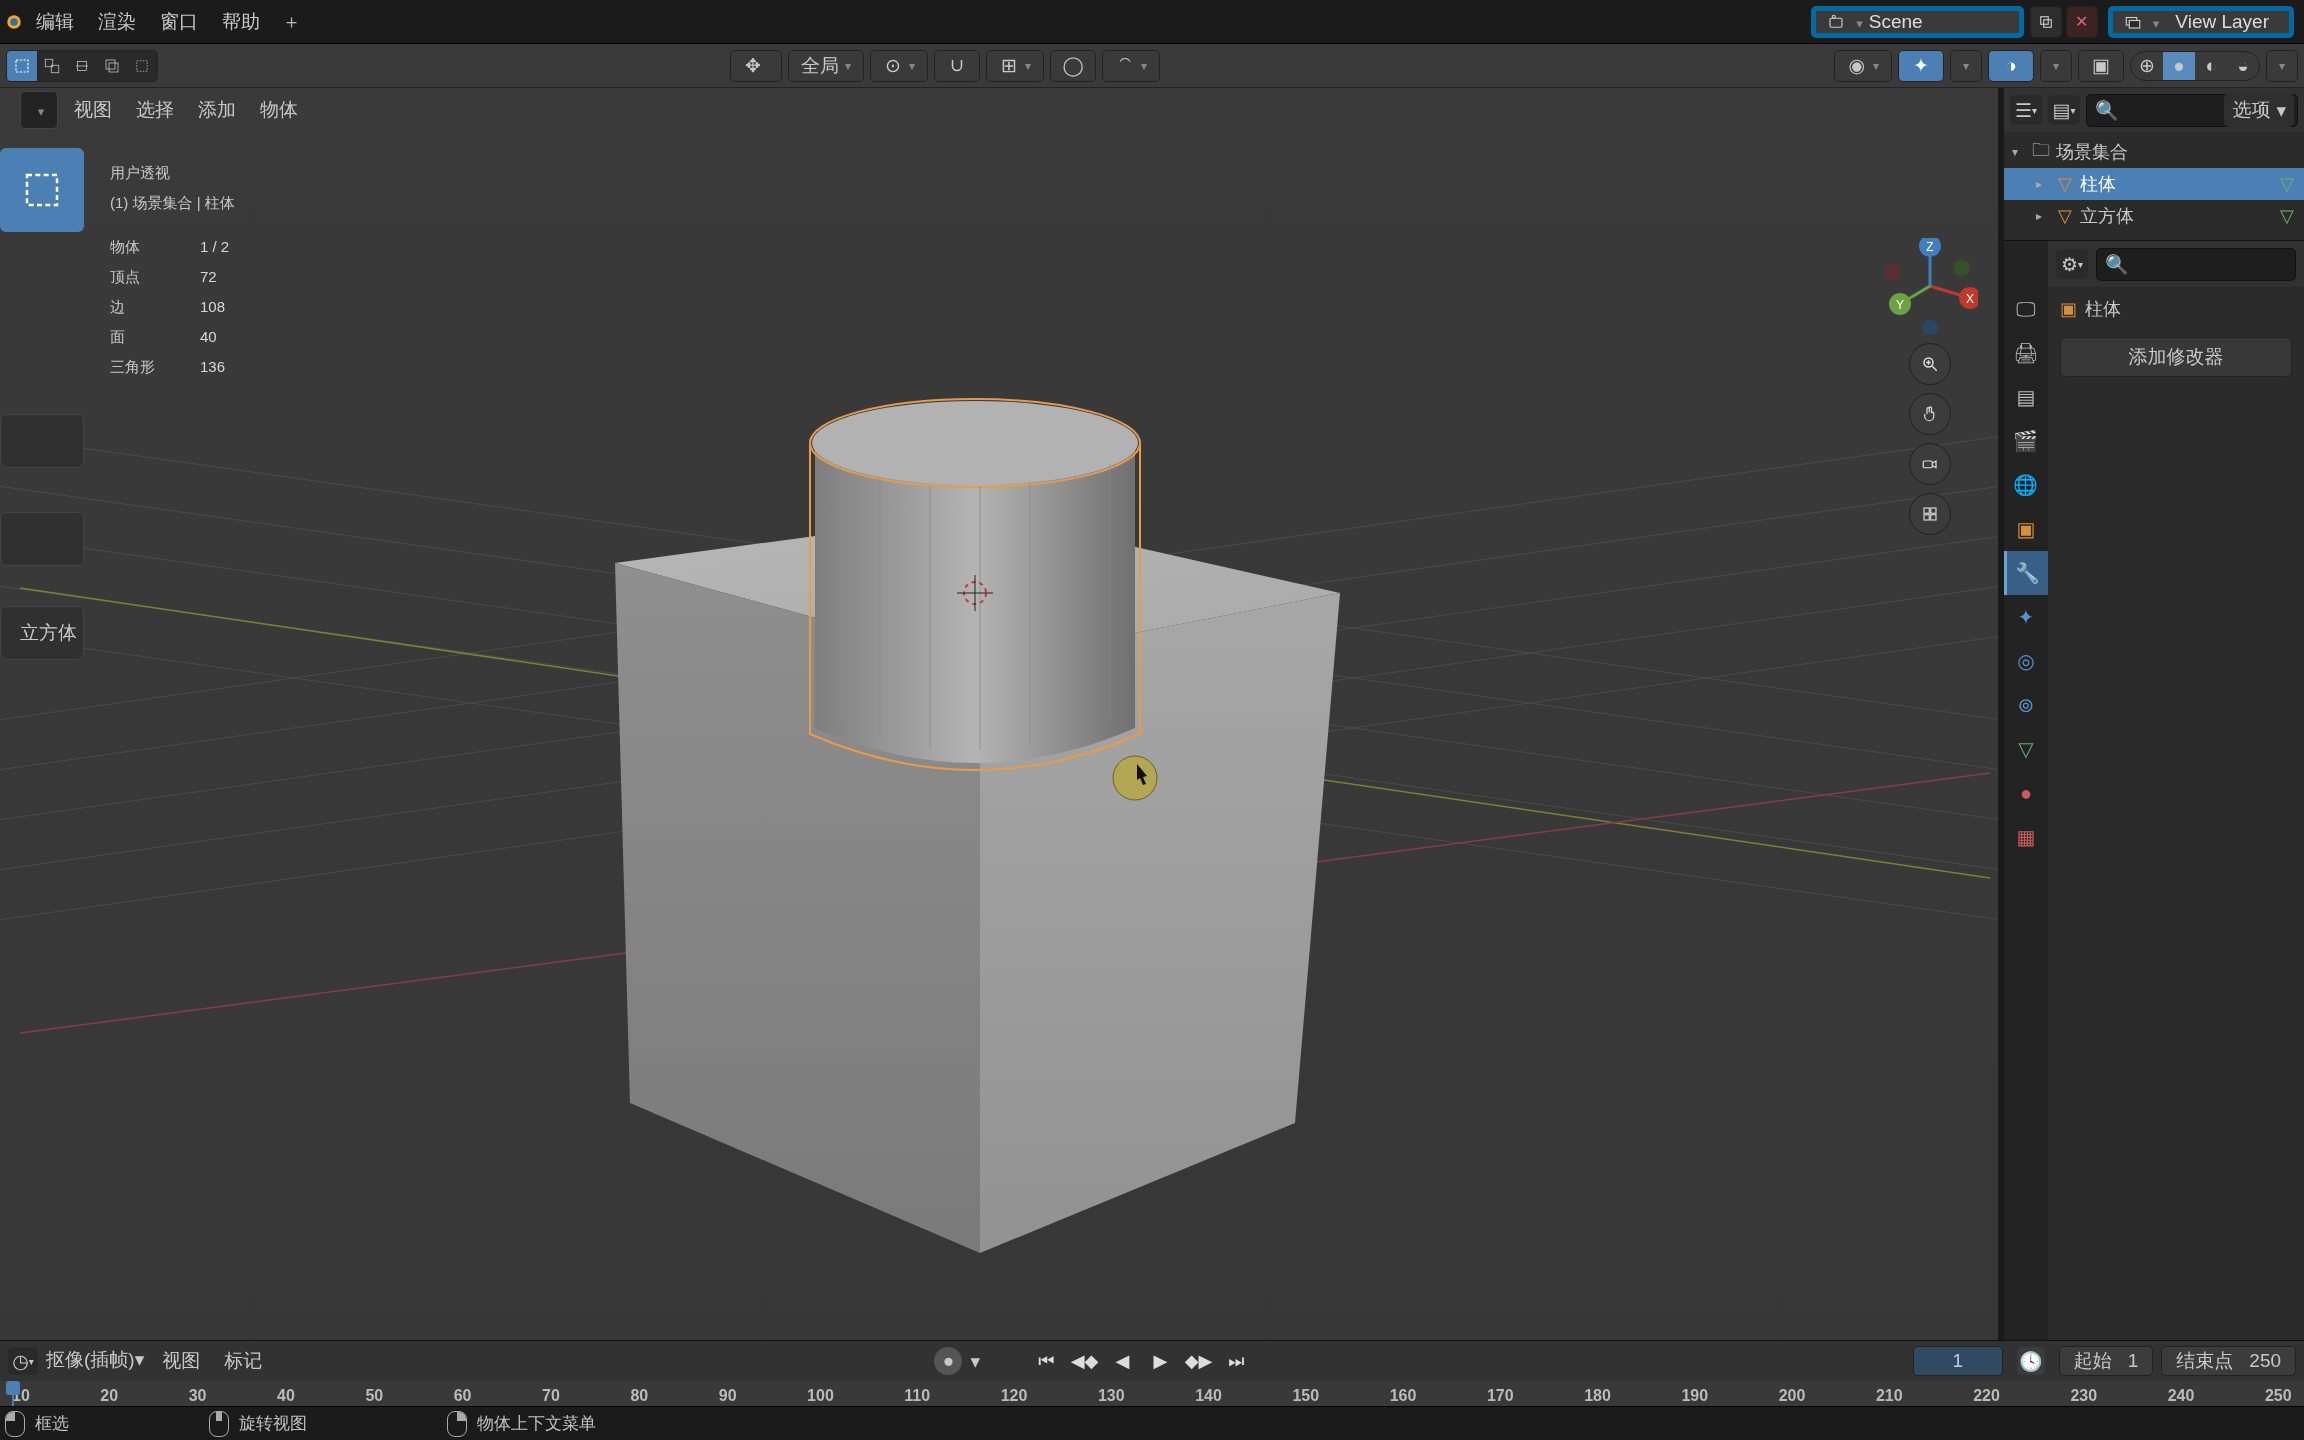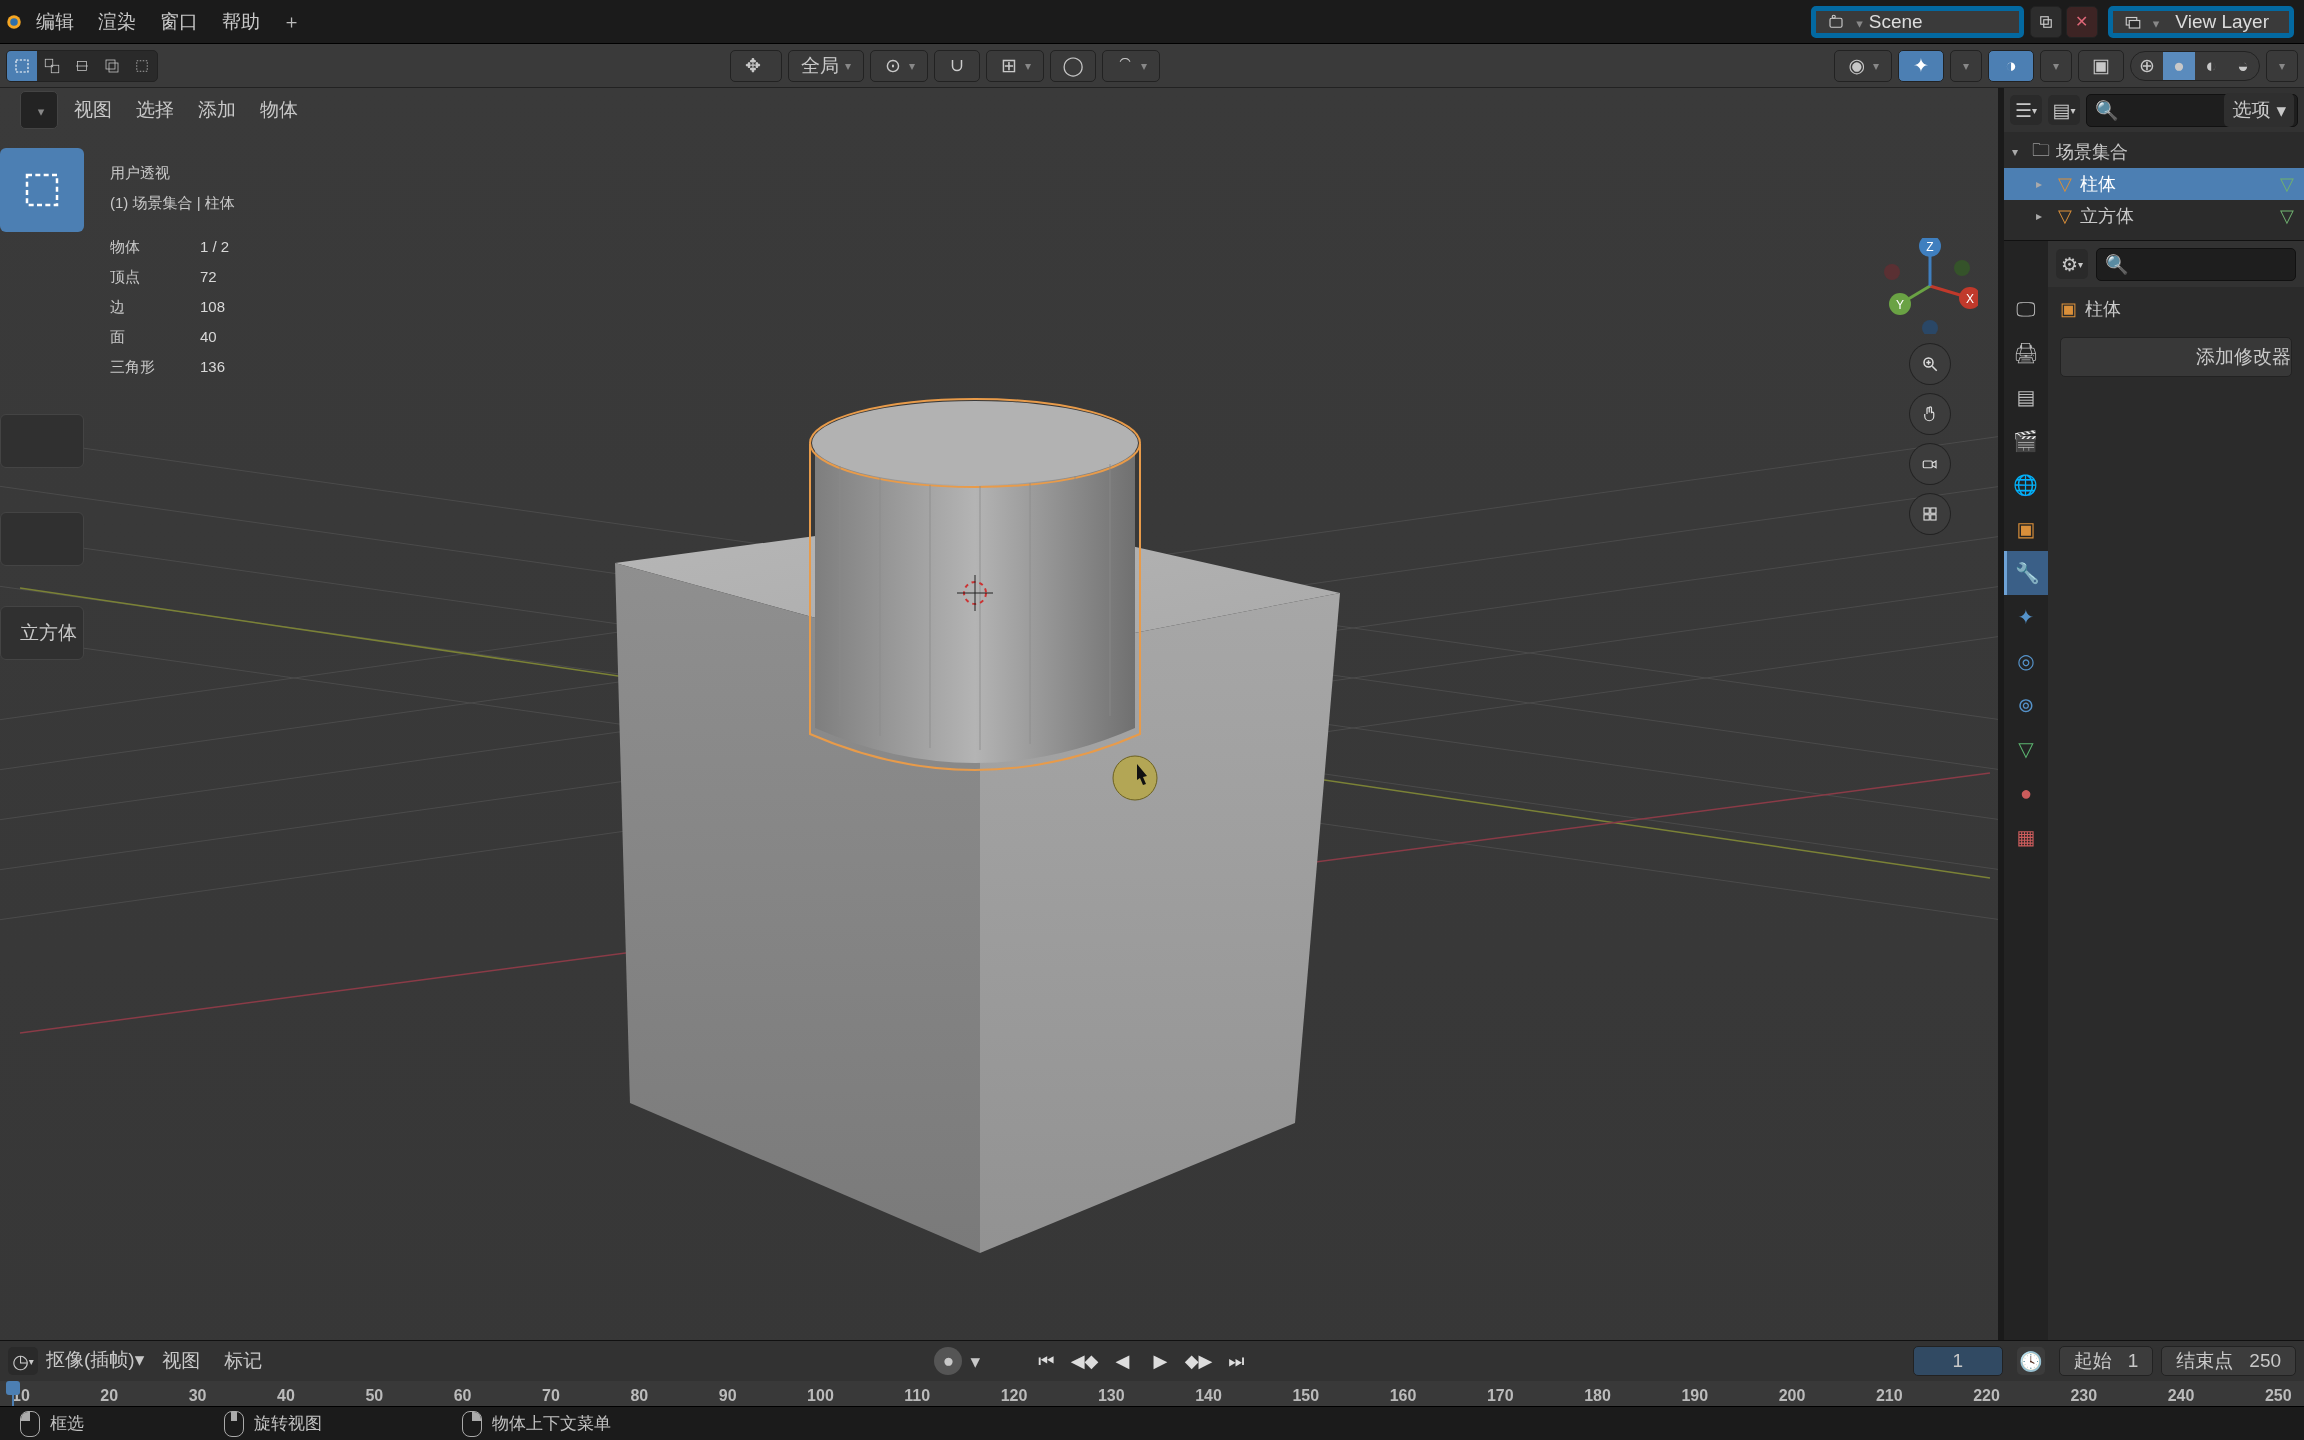--- a/index.html
+++ b/index.html
@@ -79,36 +79,36 @@
 .props { flex:1; display:flex; background:#2b2b2b; }
 .props-tabs { width:44px; background:#232323; display:flex; flex-direction:column; padding-top:46px; }
 .props-tabs .ptab { width:44px; height:44px; display:flex; align-items:center; justify-content:center; cursor:pointer; color:#bbb; font-size:20px; }
 .props-tabs .ptab.active { background:#3a5f87; color:#fff; border-left:3px solid #6ea2d6; }
 .props-tabs .ptab.orange { color:#d98f3a; }
 .props-tabs .ptab.blue { color:#5592c9; }
 .props-body { flex:1; display:flex; flex-direction:column; }
 .props-header { height:46px; background:#323232; display:flex; align-items:center; padding:0 8px; gap:8px; }
 .props-header .psearch { flex:1; background:#1e1e1e; border:1px solid #111; border-radius:5px; padding:4px 8px; display:flex; align-items:center; gap:8px; }
 .props-breadcrumb { padding:10px 12px; display:flex; align-items:center; gap:8px; font-size:18px; }
-.props-add { margin:6px 12px; background:#383838; border:1px solid #222; border-radius:5px; height:40px; display:flex; align-items:center; justify-content:flex-end; cursor:pointer; }
+.props-add { margin:6px 12px; background:#383838; border:1px solid #222; border-radius:5px; height:40px; display:flex; align-items:center; justify-content:center; cursor:pointer; }
 
 
 .timeline { position:absolute; bottom:22px; left:0; right:0; height:78px; background:#323232; border-top:1px solid #111; display:flex; flex-direction:column; }
 .timeline-header { height:40px; display:flex; align-items:center; padding:0 8px; gap:8px; }
 .timeline-header .sp { flex:1; }
 .playback { display:flex; gap:10px; align-items:center; }
 .playback .pbtn { width:28px; height:28px; display:flex; align-items:center; justify-content:center; cursor:pointer; color:#ddd; font-size:18px;}
 .frame-field { background:#3c3c3c; border:1px solid #222; border-radius:5px; padding:3px 14px; display:flex; align-items:center; gap:16px; height:30px; }
 .timeline-ruler { flex:1; position:relative; background:#393939;font-weight:bold; }
 .timeline-ruler .ticks { display:flex; justify-content:space-between; padding:6px 12px 0 12px; font-size:16px; color:#bbb; }
 .timeline-ruler .cursor { position:absolute; top:0; bottom:0; left:12px; width:2px; background:#4c7fb3; }
 .timeline-ruler .cursor::before { content:""; position:absolute; top:0; left:-6px; width:14px; height:14px; background:#4c7fb3; border-radius:3px; }
 
 
-.statusbar { position:absolute; bottom:0; left:0; right:0; height:34px; background:#1b1b1b; display:flex; align-items:center; padding:0 20px; gap:26px; font-size:17px; color:#c2c2c2; border-top:1px solid #000; }
+.statusbar { position:absolute; bottom:0; left:0; right:0; height:34px; background:#1b1b1b; display:flex; align-items:center; padding:0 5px; gap:26px; font-size:17px; color:#c2c2c2; border-top:1px solid #000; }
 .statusbar .sp { flex:1; }
 .statusbar .hint { display:flex; align-items:center; gap:10px; }
 .statusbar .mouse { width:20px; height:26px; border:1.5px solid #aaa; border-radius:8px; position:relative; }
 .statusbar .mouse::before { content:""; position:absolute; top:0; left:0; right:50%; height:40%; background:#aaa; border-top-left-radius:7px; }
 .statusbar .mouse.mid::before { left:35%; right:35%; background:#aaa; border-radius:0; }
 .statusbar .mouse.right::before { left:50%; right:0; border-radius:0; border-top-right-radius:7px; }
 
 .chev-down::after { content:"▾"; color:#888; margin-left:4px; font-size:13px; }
 
 

